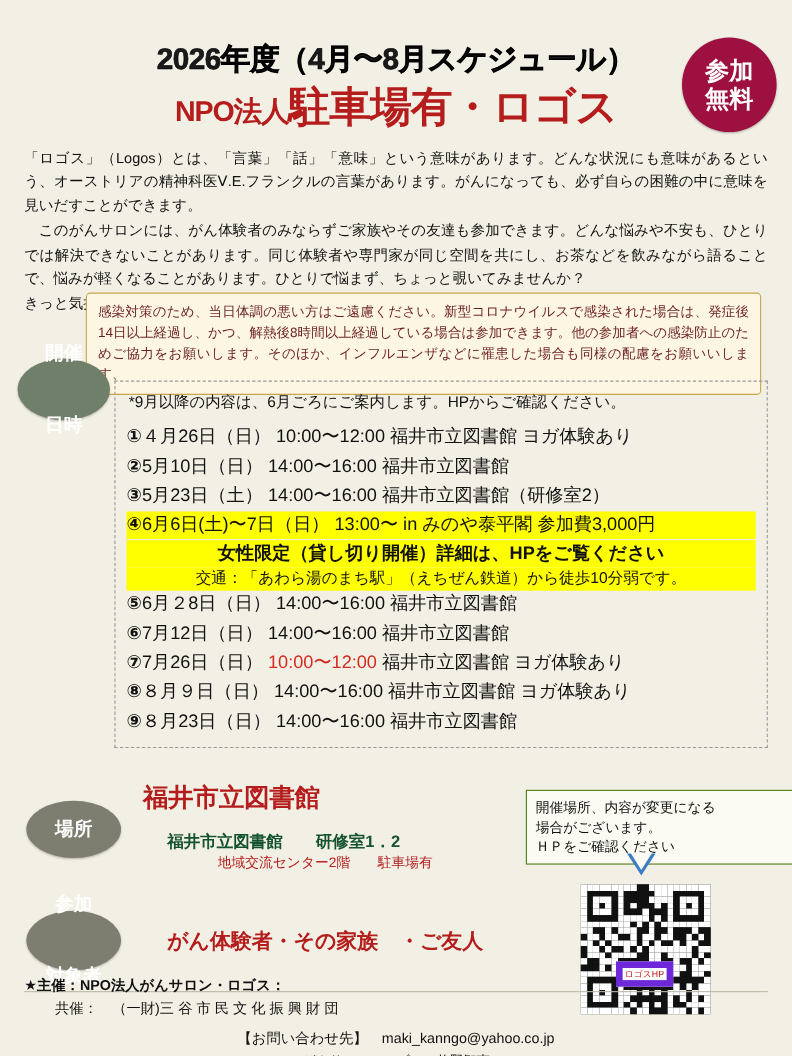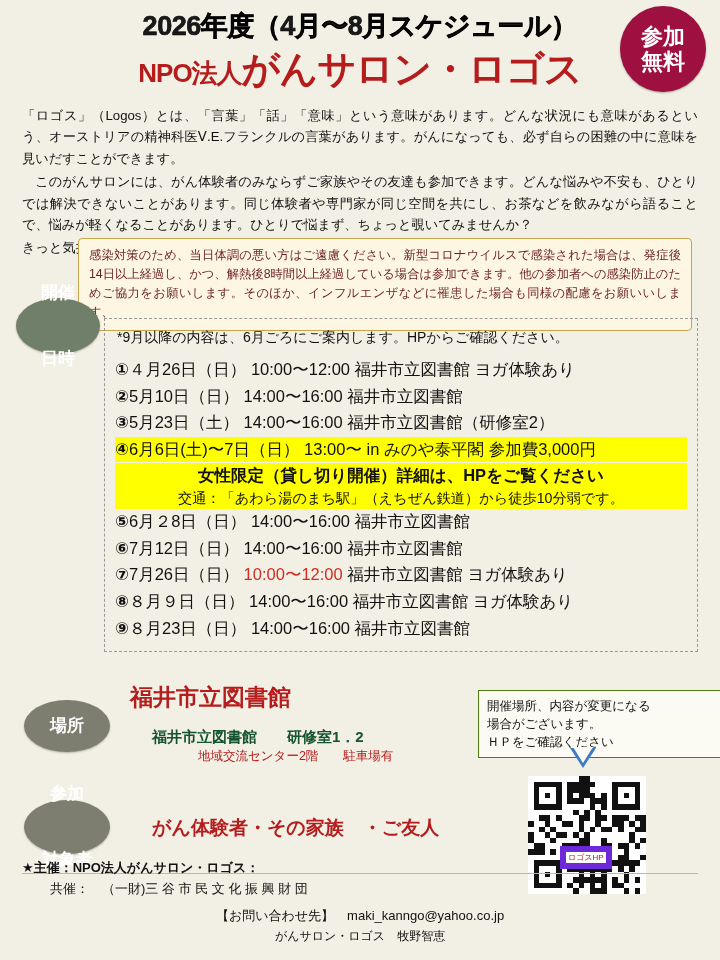--- a/index.html
+++ b/index.html
@@ -7,21 +7,21 @@
     width:720px;height:960px;
     background:#f2efe4;
     font-family:"Liberation Sans","DejaVu Sans",sans-serif;
     color:#111;
     position:relative;
     overflow:hidden;
   }
   .page{position:relative;width:720px;height:960px;}
 
   
-  .header{position:relative;height:98px;}
+  .header{position:relative;height:98px;margin-top:28px;}
   .title-year{
     position:absolute;left:0;right:0;top:8px;
     text-align:center;
     font-size:27px;font-weight:bold;
     color:#1a1a1a;
     letter-spacing:-0.5px;
     -webkit-text-stroke:0.6px #000;
   }
   .title-main{
     position:absolute;left:0;right:0;top:44px;
@@ -175,21 +175,21 @@
   }
 </style>
 </head>
 <body>
 
 <div class="page">
 
   <div class="header">
     <div class="title-year">2026年度（4月〜8月スケジュール）</div>
     <div class="title-main">
-      <span class="small">NPO法人</span><span>がんサロン・ロゴス</span>
+      <span class="small">NPO法人</span><span>駐車場有・ロゴス</span>
     </div>
     <div class="free-badge">
       <span>参加</span>
       <span>無料</span>
     </div>
   </div>
 
   <div class="intro">
     <p>「ロゴス」（Logos）とは、「言葉」「話」「意味」という意味があります。どんな状況にも意味があるという、オーストリアの精神科医Ⅴ.E.フランクルの言葉があります。がんになっても、必ず自らの困難の中に意味を見いだすことができます。</p>
     <p class="indent">このがんサロンには、がん体験者のみならずご家族やその友達も参加できます。どんな悩みや不安も、ひとりでは解決できないことがあります。同じ体験者や専門家が同じ空間を共にし、お茶などを飲みながら語ることで、悩みが軽くなることがあります。ひとりで悩まず、ちょっと覗いてみませんか？</p>

